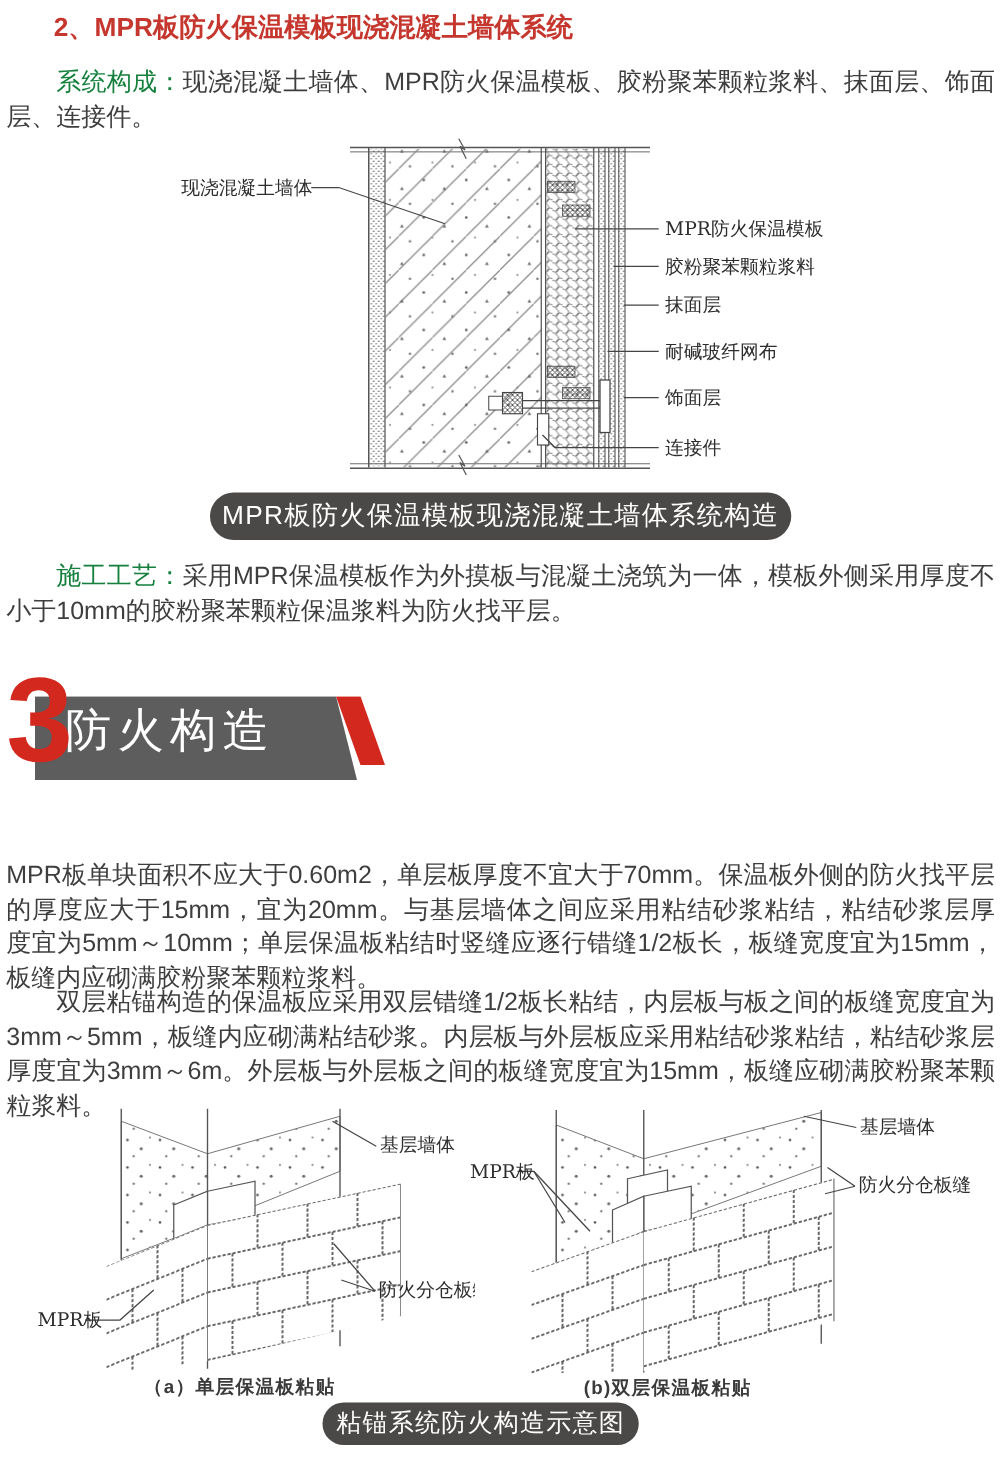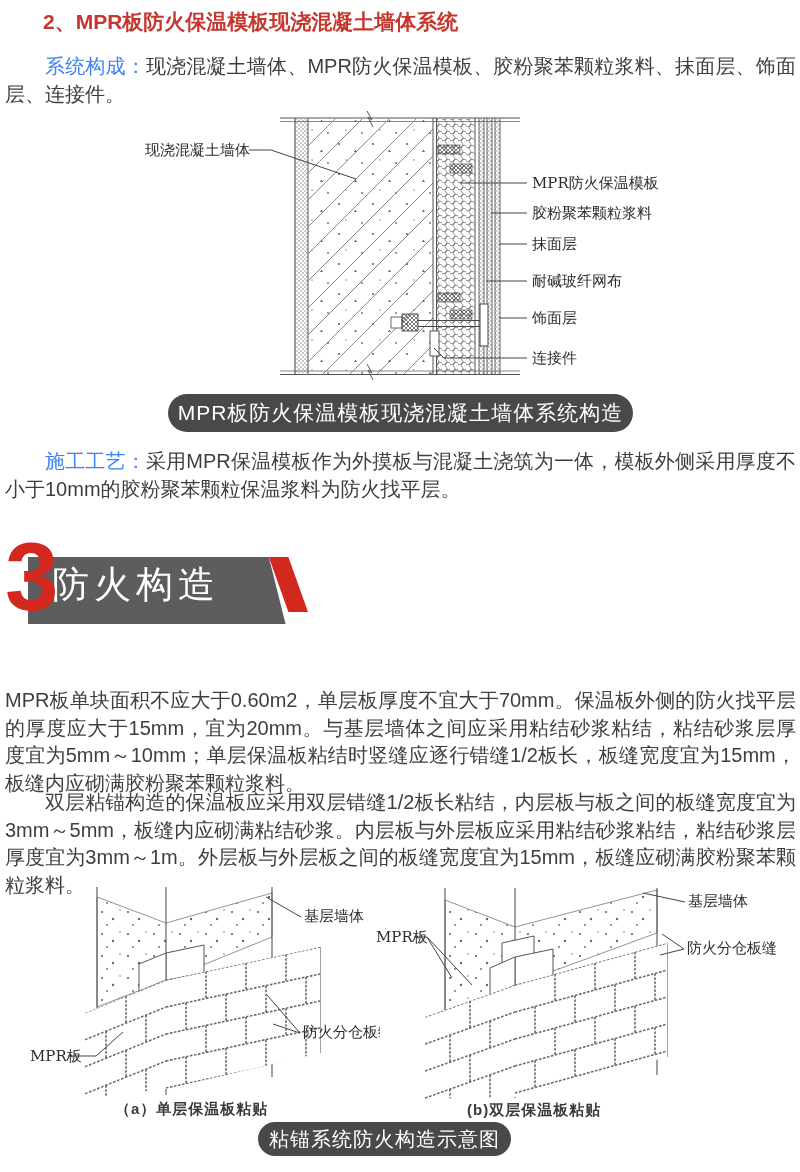--- a/index.html
+++ b/index.html
@@ -1,18 +1,18 @@
 <!DOCTYPE html>
 <html><head>
 <meta charset="utf-8">
 <style>
   html,body{margin:0;padding:0;background:#fff;}
   .page{position:relative;width:800px;height:1172px;background:#ffffff;overflow:hidden;
         font-family:"Liberation Sans",sans-serif;color:#3e3e3e;}
-  .red{color:#3b82f6;}
+  .red{color:#15803d;}
   .h1{position:absolute;left:43px;top:8px;font-size:21px;font-weight:bold;color:#c5372e;}
   .body-p{position:absolute;left:5px;width:791px;font-size:20px;line-height:27.5px;
           text-align:justify;color:#3e3e3e;}
   .indent{text-indent:2em;}
   .pill{position:absolute;background:#4b4947;color:#fff;border-radius:19px;
         text-align:center;font-size:21px;letter-spacing:1px;}
   .pill1{left:168px;top:394px;width:465px;height:38px;line-height:38px;}
   .pill2{left:258px;top:1122px;width:253px;height:34px;line-height:34px;font-size:20px;}
   .num3{position:absolute;left:5px;top:538px;font-size:96px;line-height:78px;
         font-weight:bold;color:#d2281e;}
@@ -131,21 +131,21 @@
   <div class="pill pill1">MPR板防火保温模板现浇混凝土墙体系统构造图</div>
 
   <p class="body-p indent" style="top:428px;"><span class="red">施工工艺：</span><span>采用MPR保温模板作为外摸板与混凝土浇筑为一体，模板外侧采用厚度不小于10mm的胶粉聚苯颗粒保温浆料为防火找平层。</span></p>
 
   <div class="banner-red"></div>
   <div class="banner-gray">防火构造</div>
   <div class="num3">3</div>
 
 
   <p class="body-p" style="top:667px;">MPR板单块面积不应大于0.60m2，单层板厚度不宜大于70mm。保温板外侧的防火找平层的厚度应大于15mm，宜为20mm。与基层墙体之间应采用粘结砂浆粘结，粘结砂浆层厚度宜为5mm～10mm；单层保温板粘结时竖缝应逐行错缝1/2板长，板缝宽度宜为15mm，板缝内应砌满胶粉聚苯颗粒浆料。</p>
-  <p class="body-p indent" style="top:769px;">双层粘锚构造的保温板应采用双层错缝1/2板长粘结，内层板与板之间的板缝宽度宜为3mm～5mm，板缝内应砌满粘结砂浆。内层板与外层板应采用粘结砂浆粘结，粘结砂浆层厚度宜为3mm～1m。外层板与外层板之间的板缝宽度宜为15mm，板缝应砌满胶粉聚苯颗粒浆料。</p>
+  <p class="body-p indent" style="top:769px;">双层粘锚构造的保温板应采用双层错缝1/2板长粘结，内层板与板之间的板缝宽度宜为3mm～5mm，板缝内应砌满粘结砂浆。内层板与外层板应采用粘结砂浆粘结，粘结砂浆层厚度宜为3mm～6m。外层板与外层板之间的板缝宽度宜为15mm，板缝应砌满胶粉聚苯颗粒浆料。</p>
 
   <svg style="left:20px;top:885px;" width="360" height="214" viewBox="0 0 360 214">
     <defs>
       <pattern id="aspeck" width="26" height="22" patternUnits="userSpaceOnUse">
         <circle cx="4" cy="5" r="1" fill="#555"></circle>
         <circle cx="15" cy="12" r="1.2" fill="#666"></circle>
         <circle cx="22" cy="3" r="0.8" fill="#777"></circle>
         <circle cx="9" cy="18" r="0.9" fill="#666"></circle>
       </pattern>
       <clipPath id="aR">

